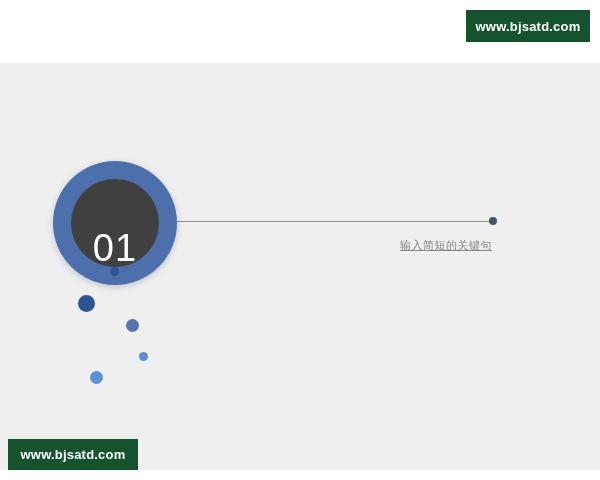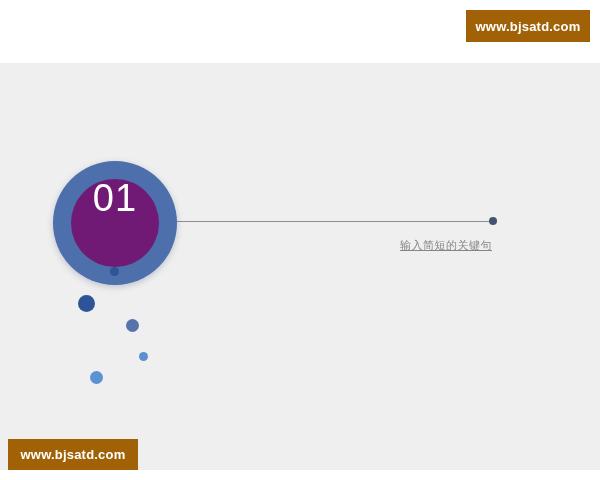--- a/index.html
+++ b/index.html
@@ -37,21 +37,21 @@
   .band-bottom {
     position: absolute;
     left: 0; top: 470px;
     width: 600px; height: 10px;
     background: #ffffff;
   }
 
   
   .watermark {
     position: absolute;
-    background: #a16207;
+    background: #14532d;
     color: #ffffff;
     font-size: 13px;
     font-weight: bold;
     letter-spacing: 0.2px;
     display: flex;
     align-items: center;
     justify-content: center;
     white-space: nowrap;
   }
   .watermark-top {
@@ -70,23 +70,23 @@
     width: 124px; height: 124px;
     border-radius: 50%;
     background: #4d6fab;
     box-shadow: 0 2px 6px rgba(60,80,120,0.28);
   }
   .circle-inner {
     position: absolute;
     left: 18px; top: 18px;
     width: 88px; height: 88px;
     border-radius: 50%;
-    background: #701a75;
+    background: #404040;
     display: flex;
-    align-items: flex-start;
+    align-items: flex-end;
     justify-content: center;
   }
   .circle-number {
     color: #ffffff;
     font-size: 38px;
     font-weight: 400;
     line-height: 1;
     letter-spacing: 1px;
   }
   .circle-marker {

